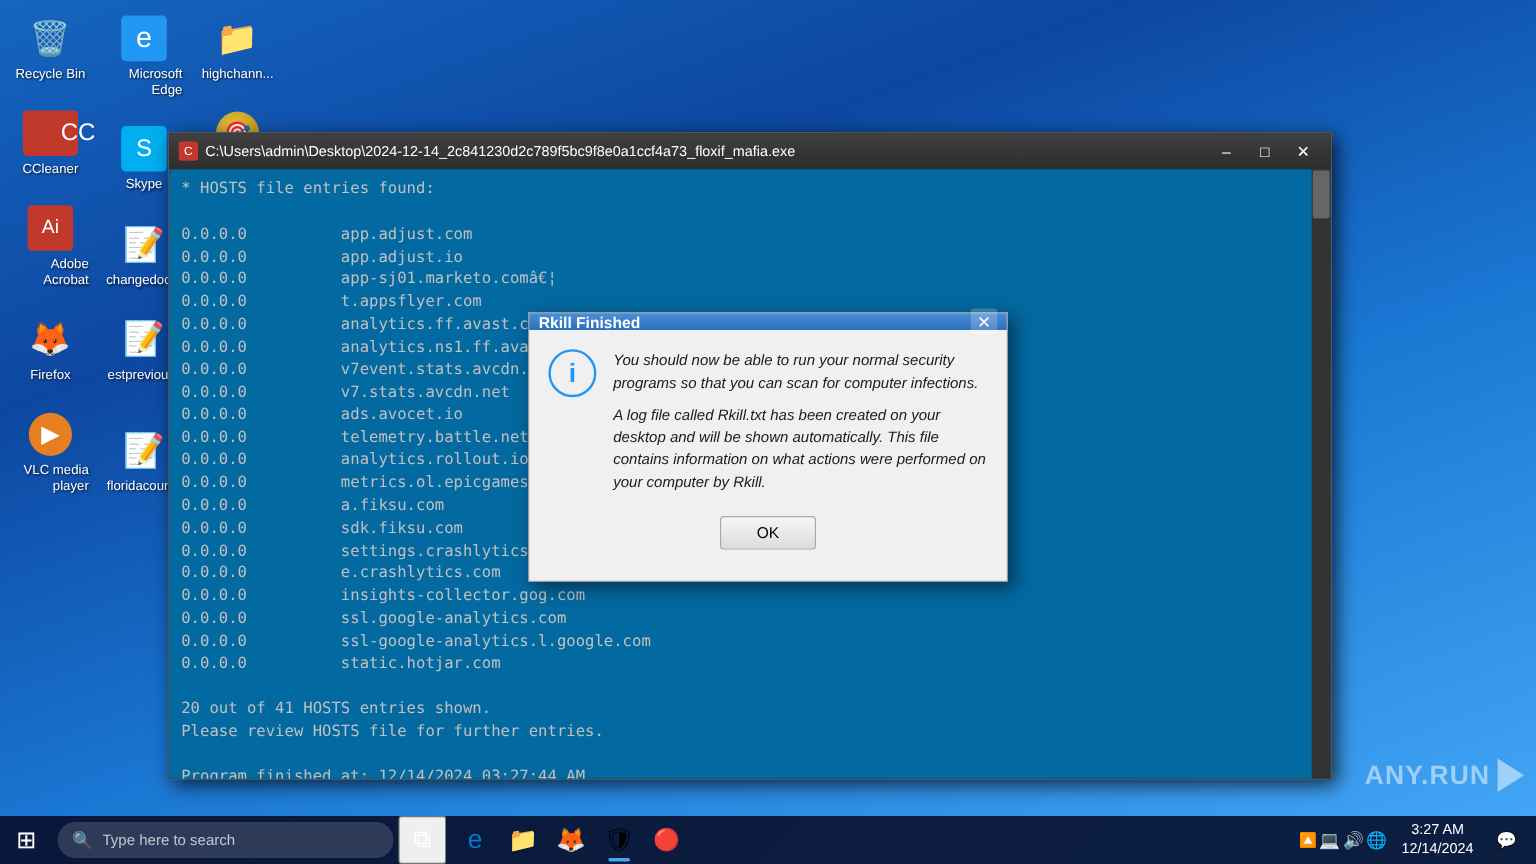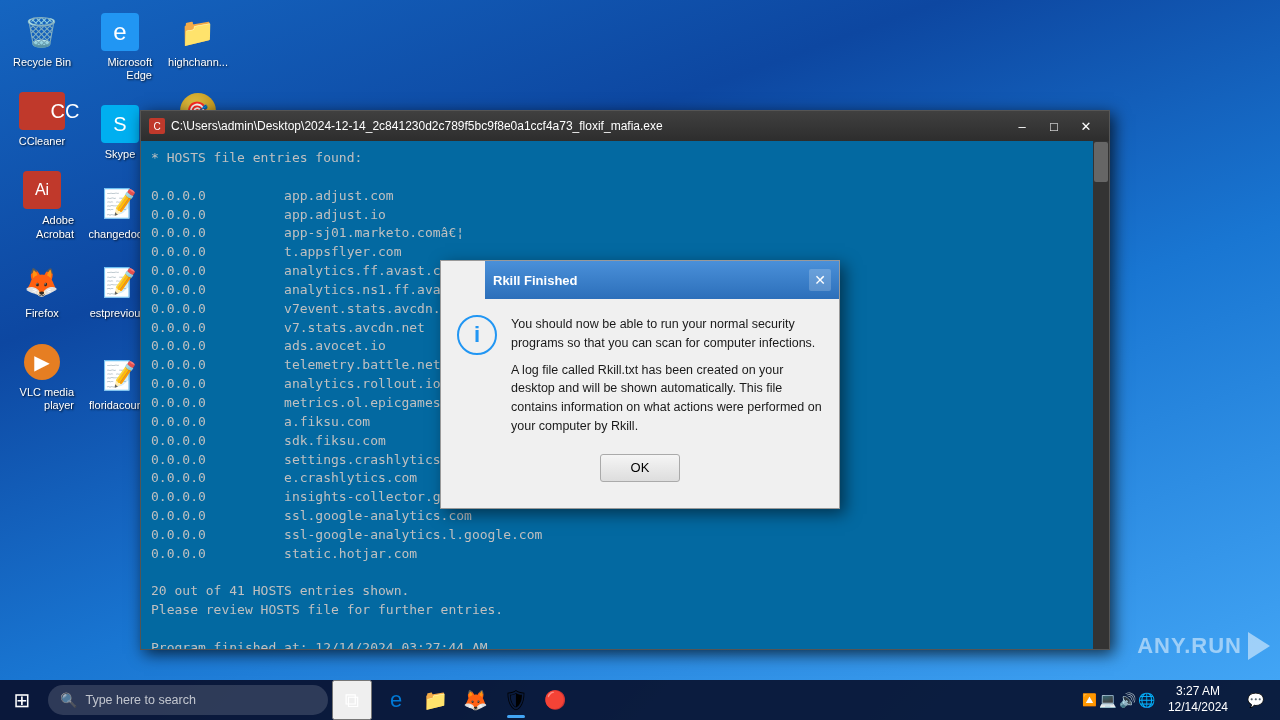--- a/index.html
+++ b/index.html
@@ -157,26 +157,25 @@
       position: absolute;
       top: 260px;
       left: 440px;
       width: 400px;
       background: #f0f0f0;
       border: 1px solid #999;
       box-shadow: 5px 5px 15px rgba(0,0,0,0.5);
     }
     .rkill-titlebar {
       background: linear-gradient(to bottom, #4a90d9, #2c6fba);
-      height: 38px;
+      height: 14px;
       display: flex;
       align-items: center;
       padding: 0 8px;
       justify-content: space-between;
-      margin-left: 44px;
     }
     .rkill-title-text {
       color: white;
       font-size: 13px;
       font-weight: bold;
     }
     .rkill-close {
       width: 22px;
       height: 22px;
       background: rgba(255,255,255,0.2);
@@ -205,20 +204,21 @@
       justify-content: center;
       font-size: 22px;
       color: #2196f3;
       font-weight: bold;
       flex-shrink: 0;
     }
     .rkill-text {
       font-size: 12.5px;
       color: #1a1a1a;
       line-height: 1.5;
+      font-style: italic;
     }
     .rkill-footer {
       padding: 8px 16px 26px;
       display: flex;
       justify-content: center;
     }
     .ok-button {
       width: 80px;
       height: 28px;
       background: linear-gradient(to bottom, #f5f5f5, #ddd);

